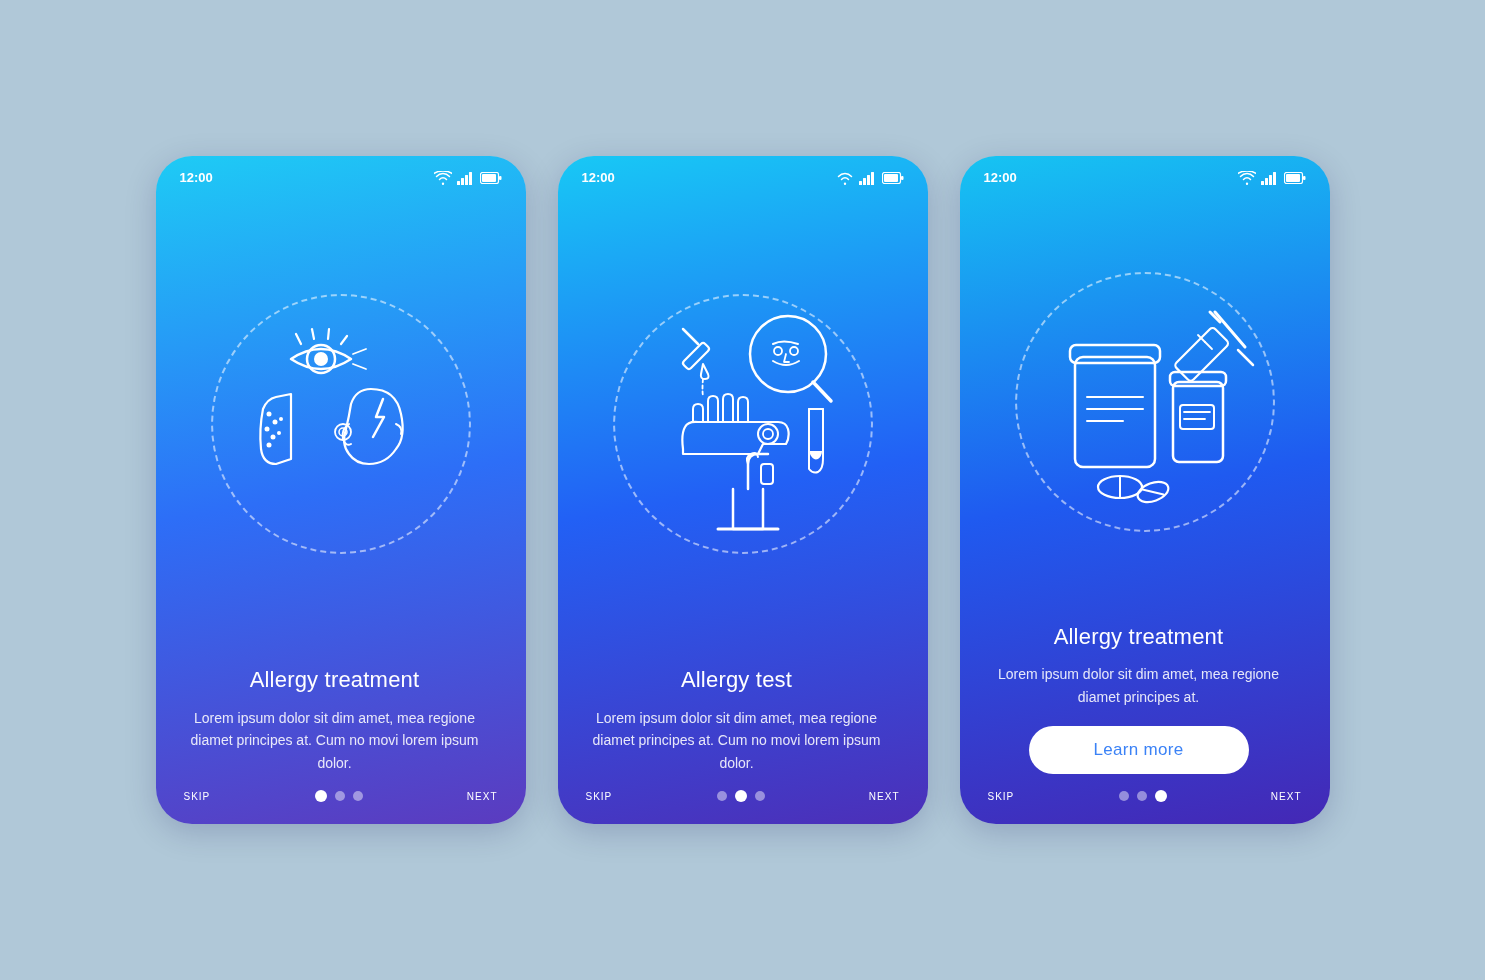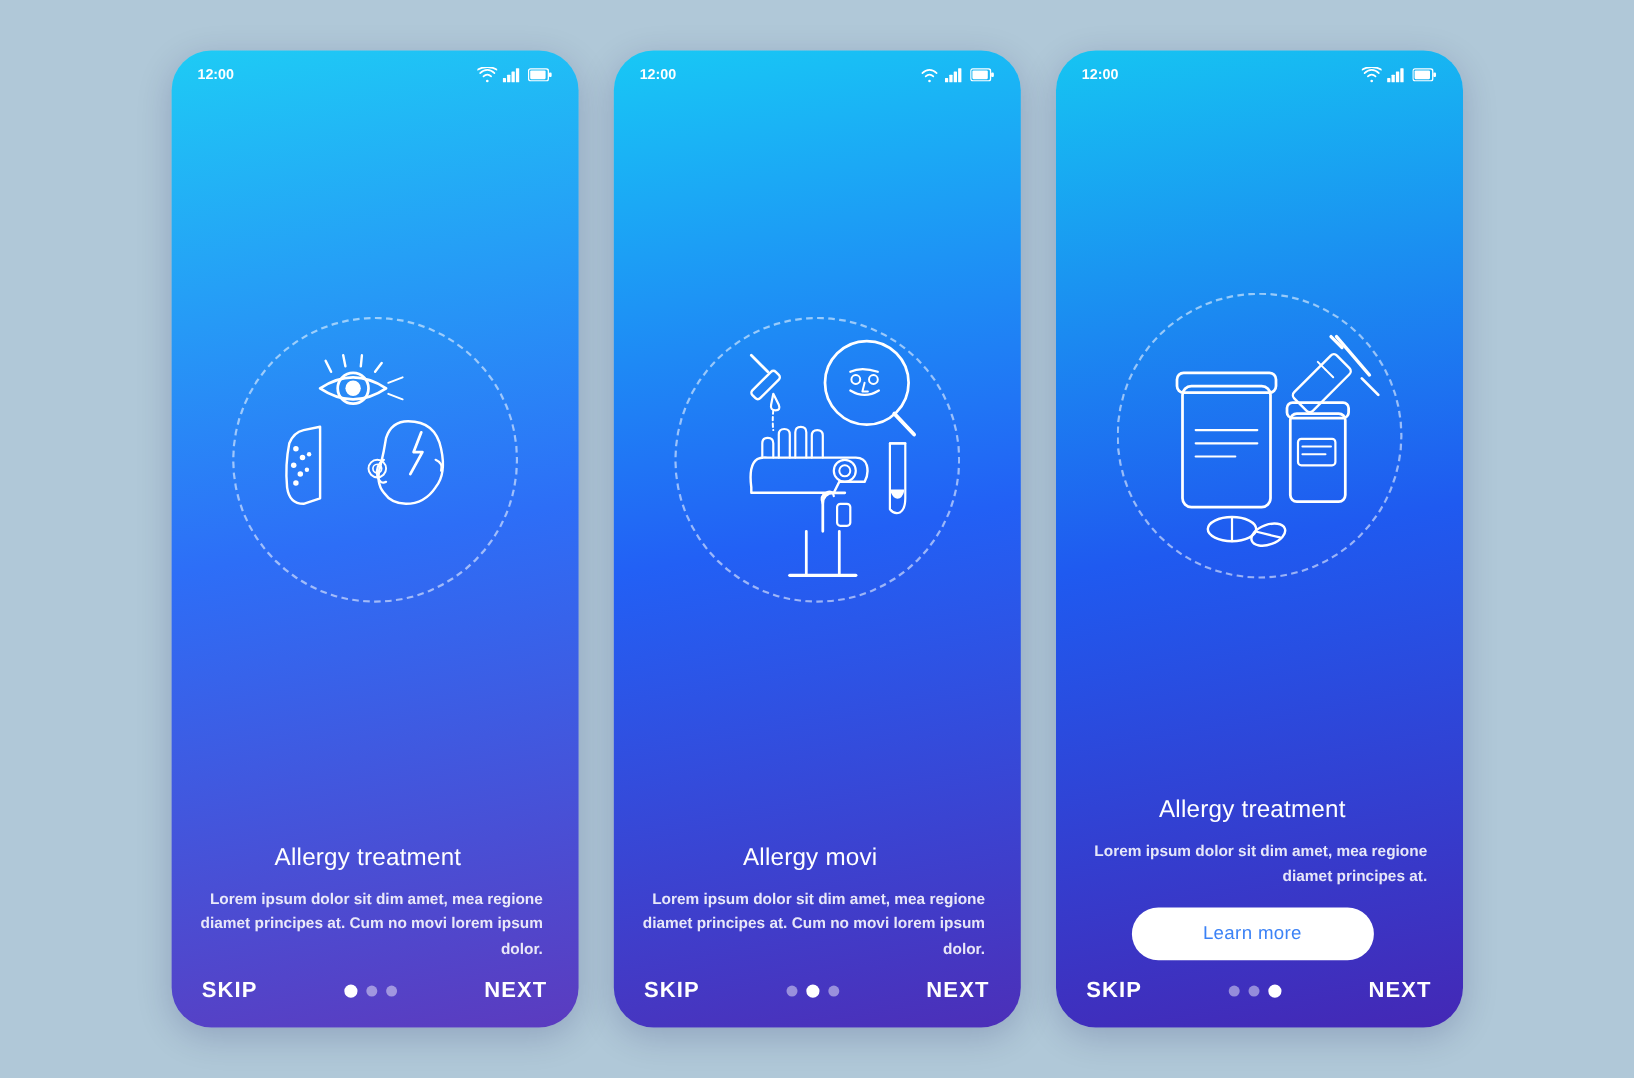--- a/index.html
+++ b/index.html
@@ -10,21 +10,21 @@
       display: flex;
       align-items: center;
       justify-content: center;
       gap: 32px;
       font-family: 'Segoe UI', Arial, sans-serif;
       overflow: hidden;
     }
 
     .phone-card {
       width: 370px;
-      height: 888px;
+      height: 668px;
       border-radius: 36px;
       padding: 0;
       position: relative;
       overflow: hidden;
       box-shadow: 0 8px 32px rgba(0,0,80,0.18);
       display: flex;
       flex-direction: column;
     }
 
     .phone-card.card1 {
@@ -93,22 +93,21 @@
       margin-bottom: 12px;
       line-height: 1.3;
       letter-spacing: 0.2px;
     }
 
     .screen-body {
       font-size: 14px;
       line-height: 1.6;
       opacity: 0.92;
       color: rgba(255,255,255,0.95);
-      text-align: right;
-      font-weight: bold;
+      text-align: center;
     }
 
     .learn-more-btn {
       display: block;
       margin: 18px auto 0 auto;
       width: 220px;
       background: white;
       color: #3b82f6;
       border: none;
       border-radius: 40px;
@@ -122,22 +121,22 @@
     .bottom-nav {
       display: flex;
       justify-content: space-between;
       align-items: center;
       padding: 16px 28px 22px 28px;
       margin-top: auto;
     }
 
     .nav-btn {
       color: white;
-      font-size: 20px;
-      font-weight: 700;
+      font-size: 10px;
+      font-weight: 400;
       letter-spacing: 1px;
       cursor: pointer;
       background: none;
       border: none;
     }
 
     .dots {
       display: flex;
       gap: 8px;
       align-items: center;
@@ -309,21 +308,21 @@
       <rect x="158" y="175" width="12" height="20" rx="3" stroke-width="2"></rect>
 
       <path d="M220 120 L220 170 Q220 180 215 183 Q210 185 206 180 L206 120z" stroke-width="2"></path>
       <path d="M206 120 L220 120" stroke-width="2"></path>
 
       <path d="M207 165 Q210 172 215 170 Q219 167 219 162 L207 162z" fill="white" stroke="none"></path>
     </svg>
   </div>
 
   <div class="content-area">
-    <div class="screen-title">Allergy movi</div>
+    <div class="screen-title">Allergy test</div>
     <div class="screen-body">Lorem ipsum dolor sit dim amet, mea regione diamet principes at. Cum no movi lorem ipsum dolor.</div>
   </div>
 
   <div class="bottom-nav">
     <button class="nav-btn">SKIP</button>
     <div class="dots">
       <div class="dot"></div>
       <div class="dot active"></div>
       <div class="dot"></div>
     </div>

